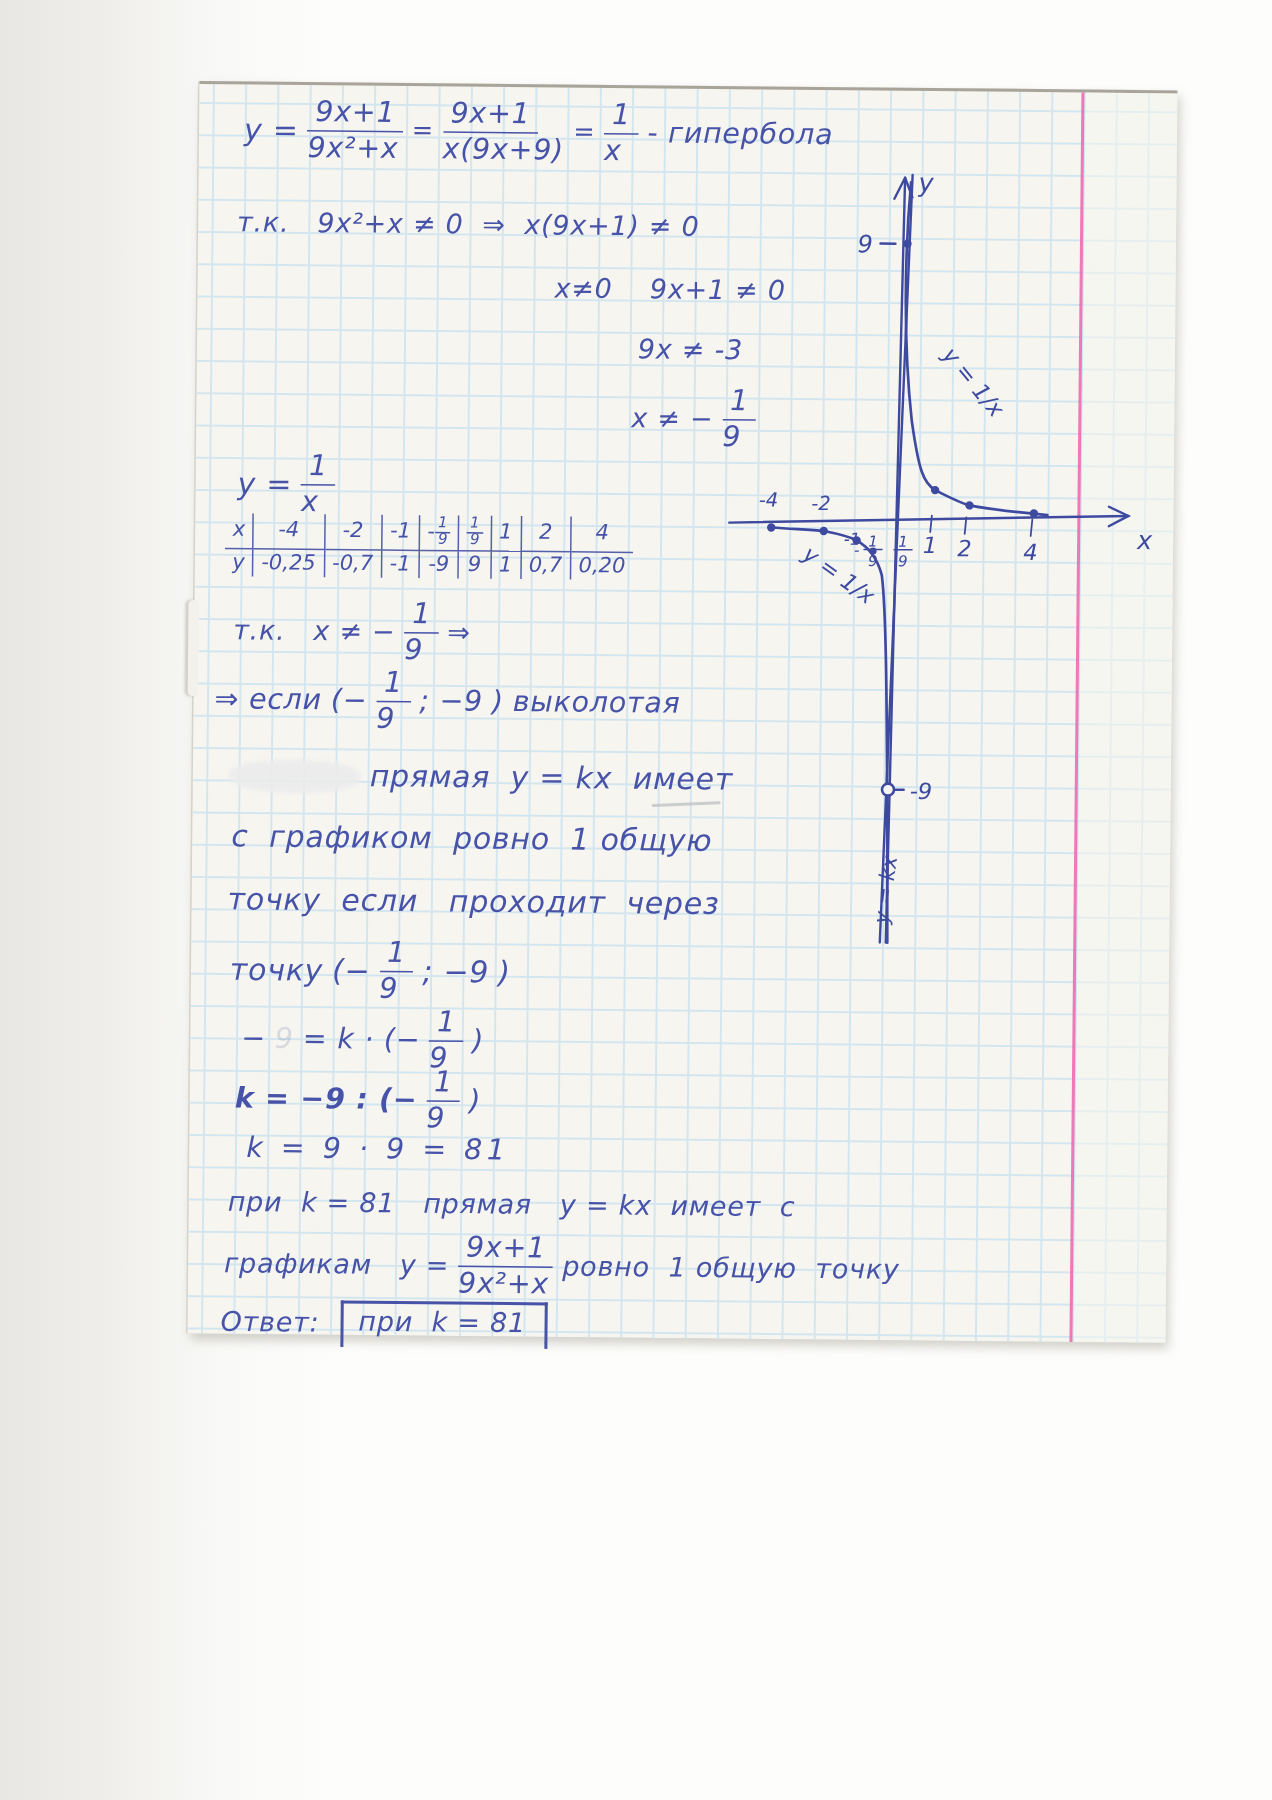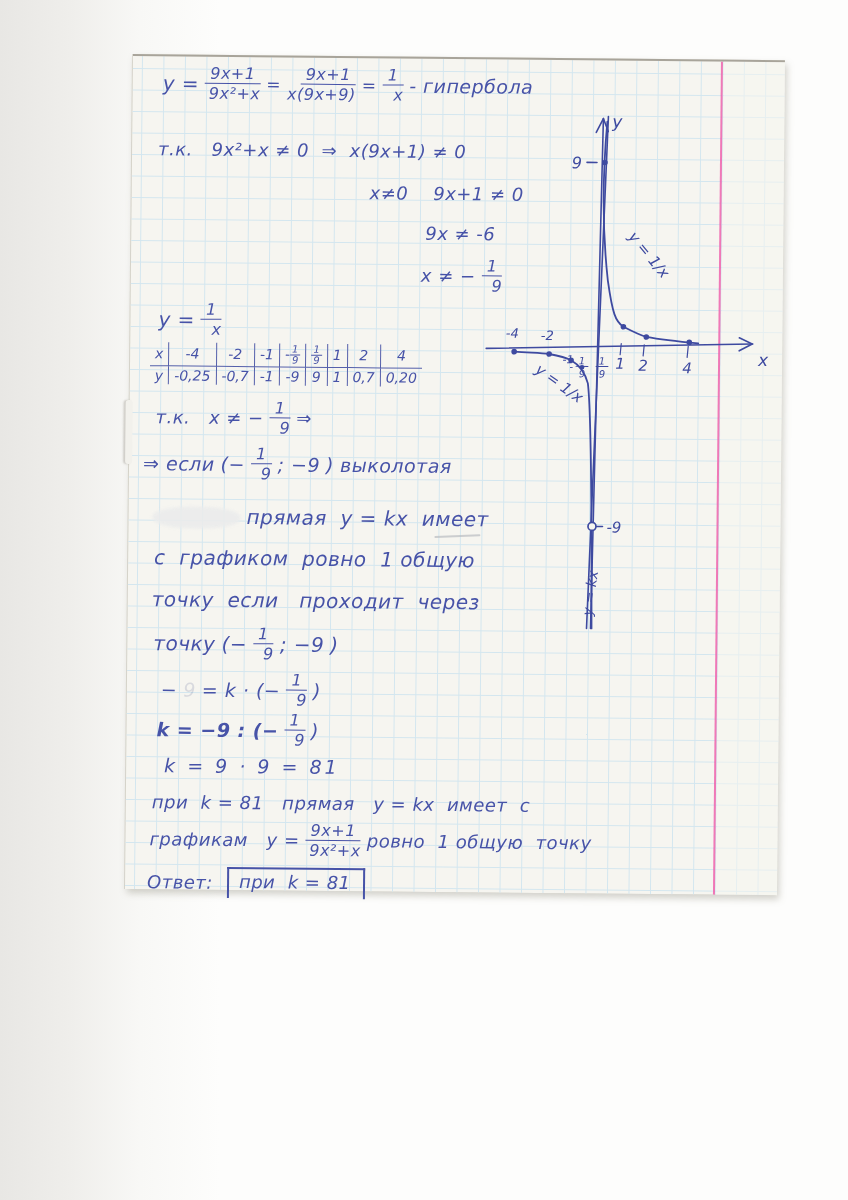--- a/index.html
+++ b/index.html
@@ -17,21 +17,21 @@
     background-size:21.5px 21.5px;background-position:9px 12px;
     transform:rotate(0.55deg);transform-origin:0 0;
     border-top:2px solid #a8a49a;
     box-shadow:2px 4px 7px rgba(130,125,110,0.35), -1px 0 0 #dddbd3;
   }
   .margin-line{position:absolute;left:588px;top:0;width:2px;height:100%;background:#ee63ad;opacity:.85;}
   .right-wash{position:absolute;left:591px;top:0;width:61px;height:100%;background:rgba(246,245,240,0.55);}
   .hw{font-style:italic;color:#4753a8;letter-spacing:.5px;}
   .line{position:absolute;display:flex;align-items:center;gap:6px;white-space:pre;}
   .fs16{font-size:16px;} .fs17{font-size:17px;} .fs18{font-size:18px;} .fs19{font-size:19px;} .fs20{font-size:20px;}
-  .frac{display:inline-flex;flex-direction:column;align-items:flex-end;line-height:1.08;font-size:16px;}
+  .frac{display:inline-flex;flex-direction:column;align-items:flex-start;line-height:1.08;font-size:19px;}
   .frac .n{border-bottom:1.6px solid #4753a8;padding:0 5px 1px;}
   .frac .d{padding-top:1px;}
   .vtable{border-collapse:collapse;font-style:italic;color:#4753a8;}
   .vtable td{border-right:1.4px solid #5560ab;padding:1px 5px;text-align:center;font-size:14px;line-height:1.15;}
   .vtable td:last-child{border-right:none;}
   .vtable tr:first-child td{border-bottom:1.4px solid #5560ab;}
   .sfrac{display:inline-flex;flex-direction:column;align-items:center;line-height:1;font-size:10px;vertical-align:middle;}
   .sfrac .n{border-bottom:1.2px solid #4753a8;padding:0 2px;}
   .smudge{position:absolute;background:#ebecec;border-radius:45%;filter:blur(1.5px);opacity:.9;}
   .pencil{position:absolute;height:2px;background:#b9bcc0;opacity:.7;border-radius:2px;transform:rotate(-3deg);}
@@ -69,21 +69,21 @@
     <span class="fs19">- гипербола</span>
   </div>
 
   <div class="line hw fs18" style="top:82px;left:26px;">
     <span>т.к.   9x²+x ≠ 0  ⇒  x(9x+1) ≠ 0</span>
   </div>
   <div class="line hw fs18" style="top:124px;left:238px;">
     <span>x≠0    9x+1 ≠ 0</span>
   </div>
   <div class="line hw fs18" style="top:164px;left:294px;">
-    <span>9x ≠ -6</span>
+    <span>9x ≠ -3</span>
   </div>
   <div class="line hw fs18" style="top:198px;left:290px;">
     <span>x ≠ −</span>
     <span class="frac">
       <span class="n">1</span>
       <span class="d">9</span>
     </span>
   </div>
 
   <div class="line hw fs20" style="top:244px;left:28px;">

